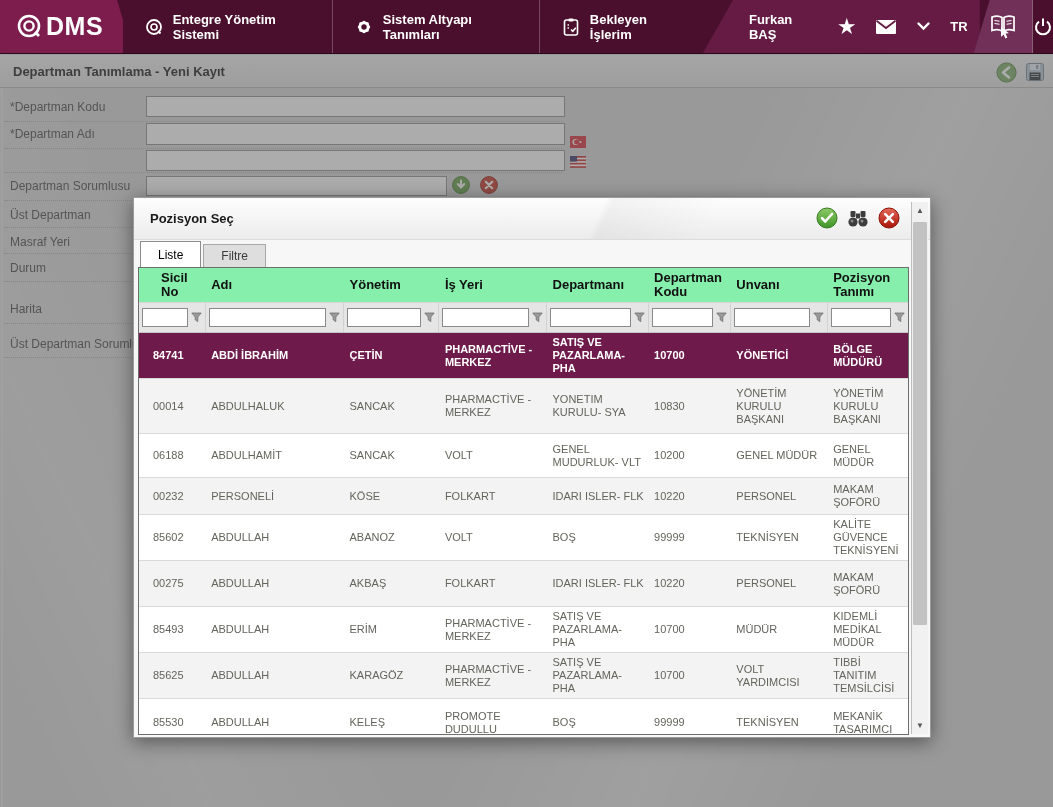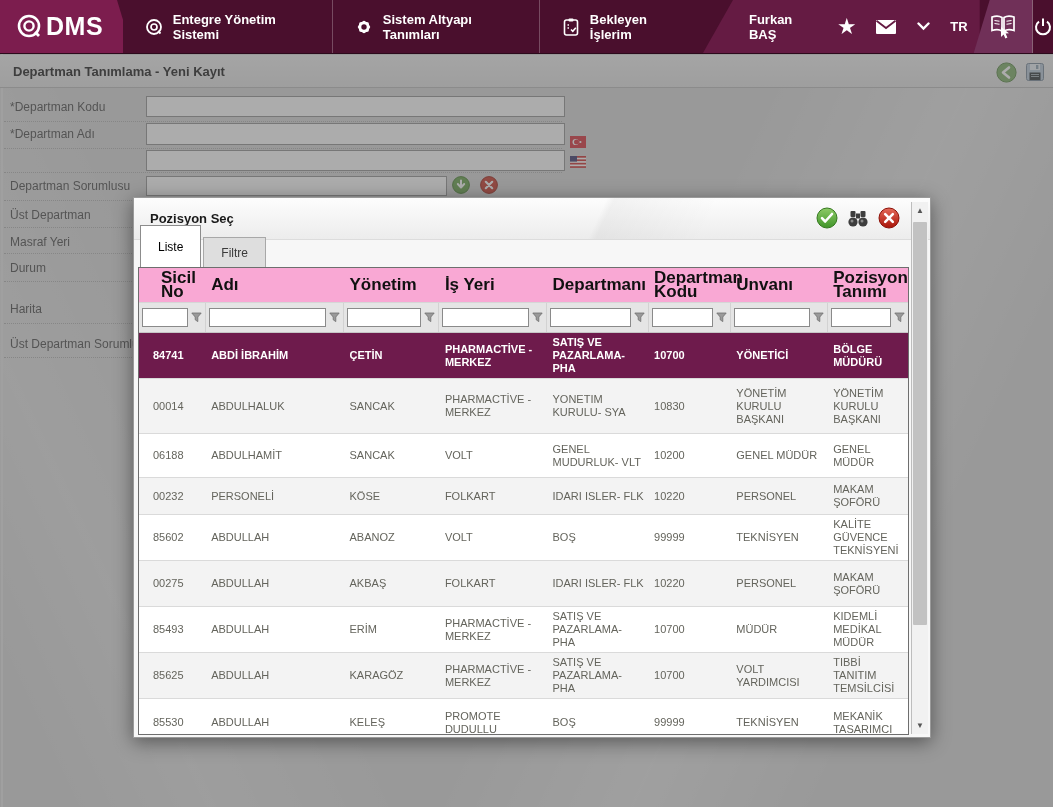--- a/index.html
+++ b/index.html
@@ -57,28 +57,28 @@
     z-index:10; overflow:hidden; }
   .m-header { position:absolute; left:0; top:0; width:100%; height:42px;
     background:
       linear-gradient(115deg, rgba(0,0,0,0) 58%, rgba(0,0,0,.04) 59%, rgba(0,0,0,0) 72%),
       linear-gradient(#fdfdfd,#ececec);
     border-bottom:1px solid #dcdcdc; }
   .m-title { position:absolute; left:16px; top:13px; font-size:13px; font-weight:bold; color:#1a1a1a; }
   .m-icons { position:absolute; left:682px; top:9px; display:flex; gap:9px; align-items:center; }
   .m-tabs { position:absolute; left:0; top:42px; width:100%; height:27px; display:flex;
     align-items:flex-end; padding-left:6px; gap:2px; }
-  .tab { height:30px; padding:0 17px; display:flex; align-items:center; font-size:12px;
+  .tab { height:23px; padding:0 17px; display:flex; align-items:center; font-size:12px;
     color:#3a3a3a; background:#dedede; border:1px solid #a8a8a8; border-bottom:none; cursor:pointer; }
-  .tab.active { height:42px; background:#fff; border-color:#8c8c8c; color:#000; }
+  .tab.active { height:26px; background:#fff; border-color:#8c8c8c; color:#000; }
 
   .grid { position:absolute; left:4px; top:69px; right:21px; bottom:2px;
     border:1px solid #6e6e6e; background:#fff; overflow:hidden; }
   table { width:100%; border-collapse:collapse; table-layout:fixed; }
-  thead th { background:#f9a8d4; font-size:17px; font-weight:bold; color:#111; text-align:left;
+  thead th { background:#86efac; font-size:13px; font-weight:bold; color:#111; text-align:left;
     padding:3px 3px 3px 6px; height:34px; vertical-align:middle; line-height:14px;
     border-bottom:1px solid #d6d6d6; }
   thead th:first-child { padding-left:22px; }
   td.fcell { background:#e5e5e5; height:30px; border-bottom:1px solid #c6c6c6;
     border-right:1px solid #d2d2d2; padding:0 3px; }
   td.fcell:last-child { border-right:none; }
   .fwrap { display:flex; align-items:center; gap:3px; }
   .fwrap input { flex:1; min-width:0; height:19px; border:1px solid #8a8a8a; background:#fff;
     font-size:11px; padding:0 3px; }
   .funnel { flex:0 0 11px; display:inline-flex; cursor:pointer; }

